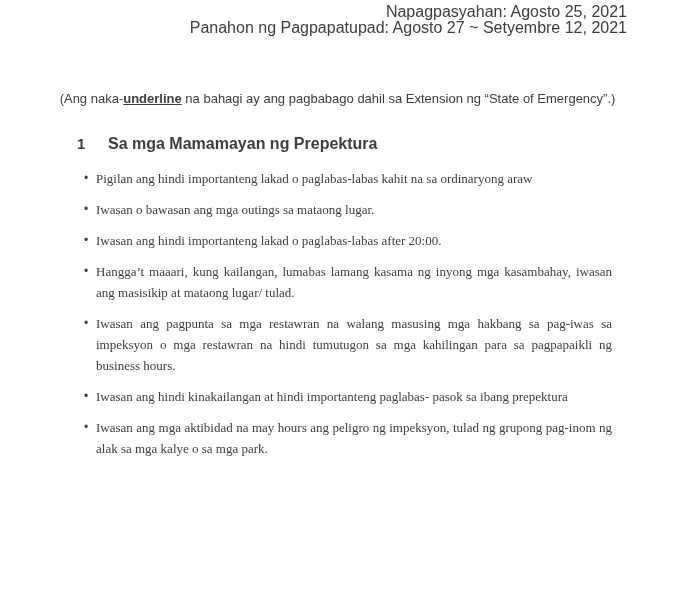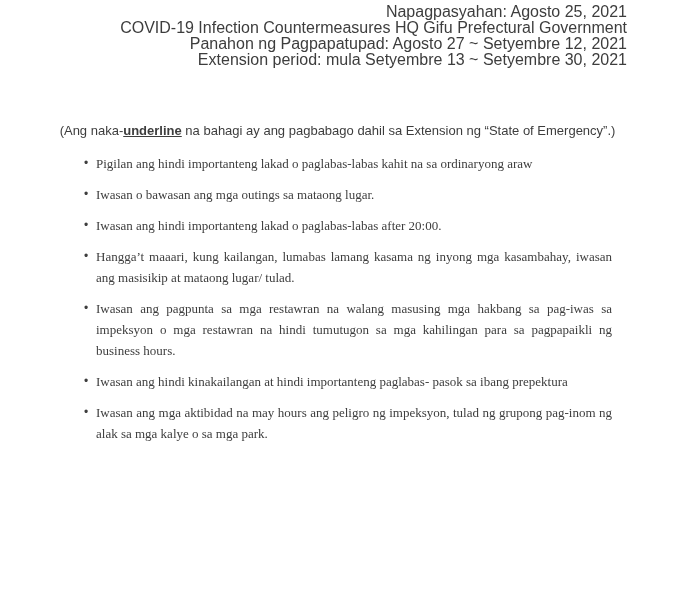--- a/index.html
+++ b/index.html
@@ -87,27 +87,28 @@
   }
 </style>
 </head>
 <body>
 
 <div class="page">
 
 
   <div class="header-info">
     <div>Napagpasyahan: Agosto 25, 2021</div>
-    <div>COVID-19 Infection Countermeasures HQ Gifu Prefectural Government</div>
     <div>Panahon ng Pagpapatupad: Agosto 27 ~ Setyembre 12, 2021</div>
-    <div>Extension period: mula Setyembre 13 ~ Setyembre 30, 2021</div>
   </div>
 
   <div class="note"><span>(Ang naka-</span><span class="u-term">underline</span><span> na bahagi ay ang pagbabago dahil sa Extension ng “State of Emergency”.)</span></div>
 
+  <div class="section-heading">
+    <span class="section-number">1</span><span>Sa mga Mamamayan ng Prepektura</span>
+  </div>
 
   <ul class="bullet-list">
     <li>
       <span class="bullet">•</span>
       <span class="li-text">Pigilan ang hindi importanteng lakad o paglabas-labas kahit na sa ordinaryong araw</span>
     </li>
     <li>
       <span class="bullet">•</span>
       <span class="li-text">Iwasan o bawasan ang mga outings sa mataong lugar.</span>
     </li>

